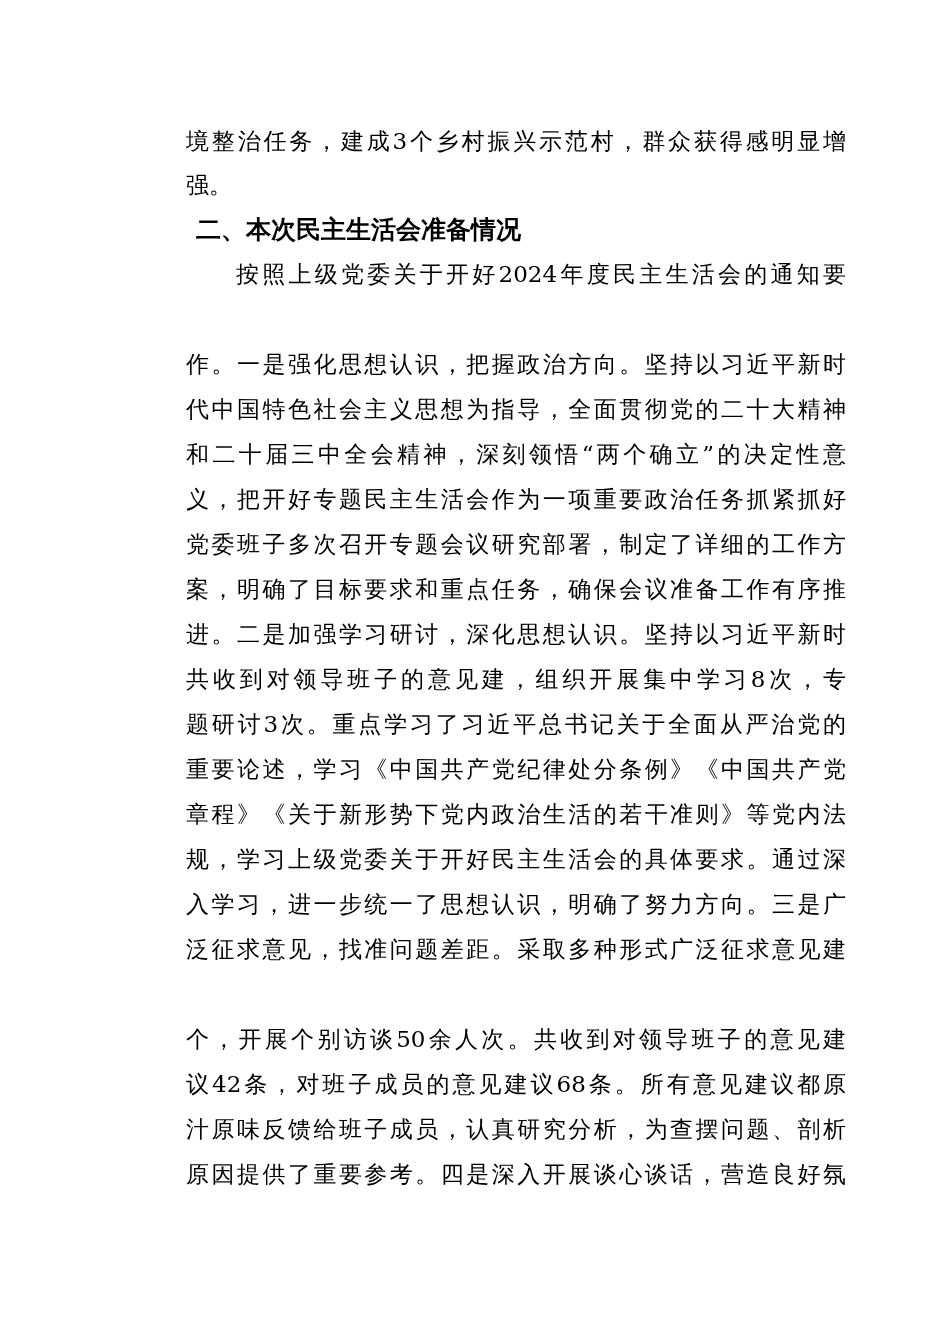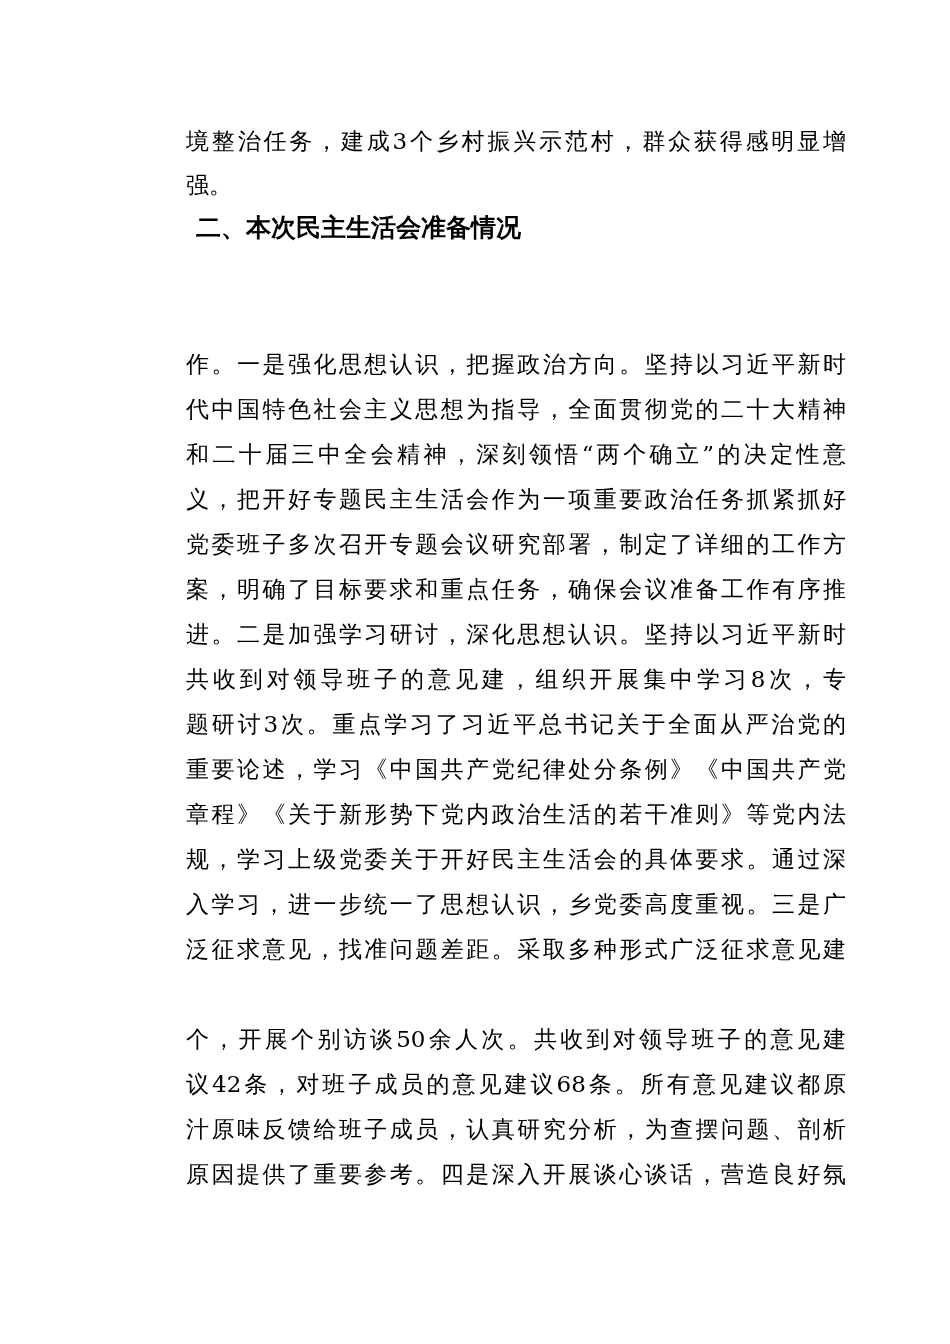--- a/index.html
+++ b/index.html
@@ -3,43 +3,44 @@
 <meta charset="utf-8">
 <style>
   html, body { margin:0; padding:0; background:#ffffff; }
   body { width:950px; height:1344px; position:relative; overflow:hidden;
          font-family:"DejaVu Serif","Liberation Serif",serif; color:#000; }
   .page { position:absolute; left:0; top:0; width:950px; height:1344px; background:#fff; }
   .line { position:absolute; left:146px; width:660px; height:36px; font-size:23px; line-height:36px;
           white-space:nowrap; text-align:justify; text-align-last:justify; letter-spacing:0;margin-left:40px; }
   .line.short { text-align-last:left; }
   .heading { position:absolute; left:196px; height:36px; font-size:25px; line-height:36px;
-             font-family:Liberation Mono, monospace; font-weight:bold; white-space:nowrap; }
+             font-family:Liberation Serif, serif; font-weight:bold; white-space:nowrap; }
   .indent { left:196px; width:610px; }
 </style>
 </head>
 <body>
 
 <div class="page">
   <div class="line" style="top:123px">境整治任务，建成3个乡村振兴示范村，群众获得感明显增</div>
   <div class="line short" style="top:167px">强。</div>
 
   <div class="heading" style="top:212px">二、本次民主生活会准备情况</div>
 
+  <div class="line indent" style="top:256px">按照上级党委关于开好2024年度民主生活会的通知要</div>
   <div class="line" style="top:346px">作。一是强化思想认识，把握政治方向。坚持以习近平新时</div>
   <div class="line" style="top:391px">代中国特色社会主义思想为指导，全面贯彻党的二十大精神</div>
   <div class="line" style="top:436px">和二十届三中全会精神，深刻领悟“两个确立”的决定性意</div>
   <div class="line" style="top:481px">义，把开好专题民主生活会作为一项重要政治任务抓紧抓好</div>
   <div class="line" style="top:571px">案，明确了目标要求和重点任务，确保会议准备工作有序推</div>
   <div class="line" style="top:526px">党委班子多次召开专题会议研究部署，制定了详细的工作方</div>
   <div class="line" style="top:616px">进。二是加强学习研讨，深化思想认识。坚持以习近平新时</div>
   <div class="line" style="top:661px">共收到对领导班子的意见建，组织开展集中学习8次，专</div>
   <div class="line" style="top:706px">题研讨3次。重点学习了习近平总书记关于全面从严治党的</div>
   <div class="line" style="top:751px">重要论述，学习《中国共产党纪律处分条例》《中国共产党</div>
   <div class="line" style="top:841px">规，学习上级党委关于开好民主生活会的具体要求。通过深</div>
   <div class="line" style="top:796px">章程》《关于新形势下党内政治生活的若干准则》等党内法</div>
-  <div class="line" style="top:886px">入学习，进一步统一了思想认识，乡党委高度重视。三是广</div>
+  <div class="line" style="top:886px">入学习，进一步统一了思想认识，明确了努力方向。三是广</div>
   <div class="line" style="top:931px">泛征求意见，找准问题差距。采取多种形式广泛征求意见建</div>
   <div class="line" style="top:1021px">个，开展个别访谈50余人次。共收到对领导班子的意见建</div>
   <div class="line" style="top:1066px">议42条，对班子成员的意见建议68条。所有意见建议都原</div>
   <div class="line" style="top:1111px">汁原味反馈给班子成员，认真研究分析，为查摆问题、剖析</div>
   <div class="line" style="top:1156px">原因提供了重要参考。四是深入开展谈心谈话，营造良好氛</div>
 </div>
 
 </body></html>

